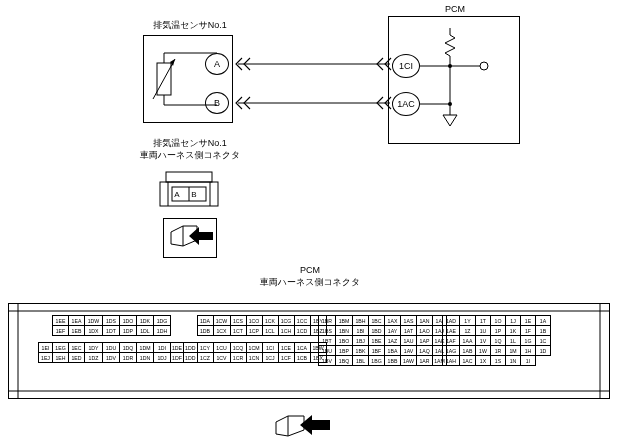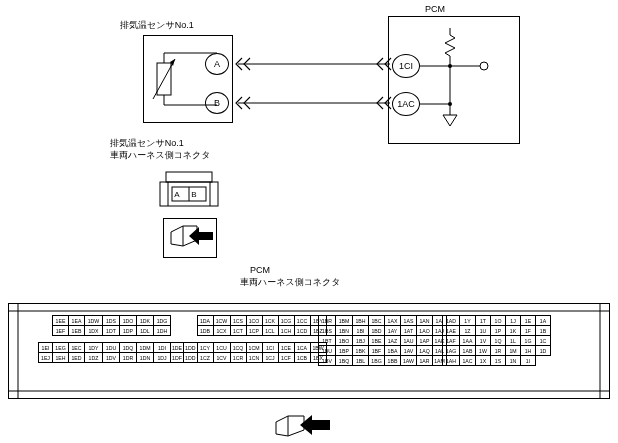--- a/index.html
+++ b/index.html
@@ -5,21 +5,21 @@
   html,body{margin:0;padding:0;}
   body{
     width:618px;height:443px;
     background:#ffffff;
     font-family:"Liberation Sans", sans-serif;
     color:#000;
     position:relative;
     overflow:hidden;
   }
   .abs{position:absolute;}
-  .lbl{font-size:9px;line-height:11px;text-align:left;white-space:nowrap;}
+  .lbl{font-size:9px;line-height:11px;text-align:center;white-space:nowrap;}
   .box{border:1.5px solid #000;box-sizing:border-box;}
   .thinbox{border:1px solid #000;box-sizing:border-box;}
   .circ{border:1.2px solid #000;border-radius:50%;box-sizing:border-box;
         display:flex;align-items:center;justify-content:center;font-size:9px;}
 
   
   .pintable{border-collapse:collapse;}
   .pintable td{
     border:0.8px solid #000;
     font-size:5.2px;

